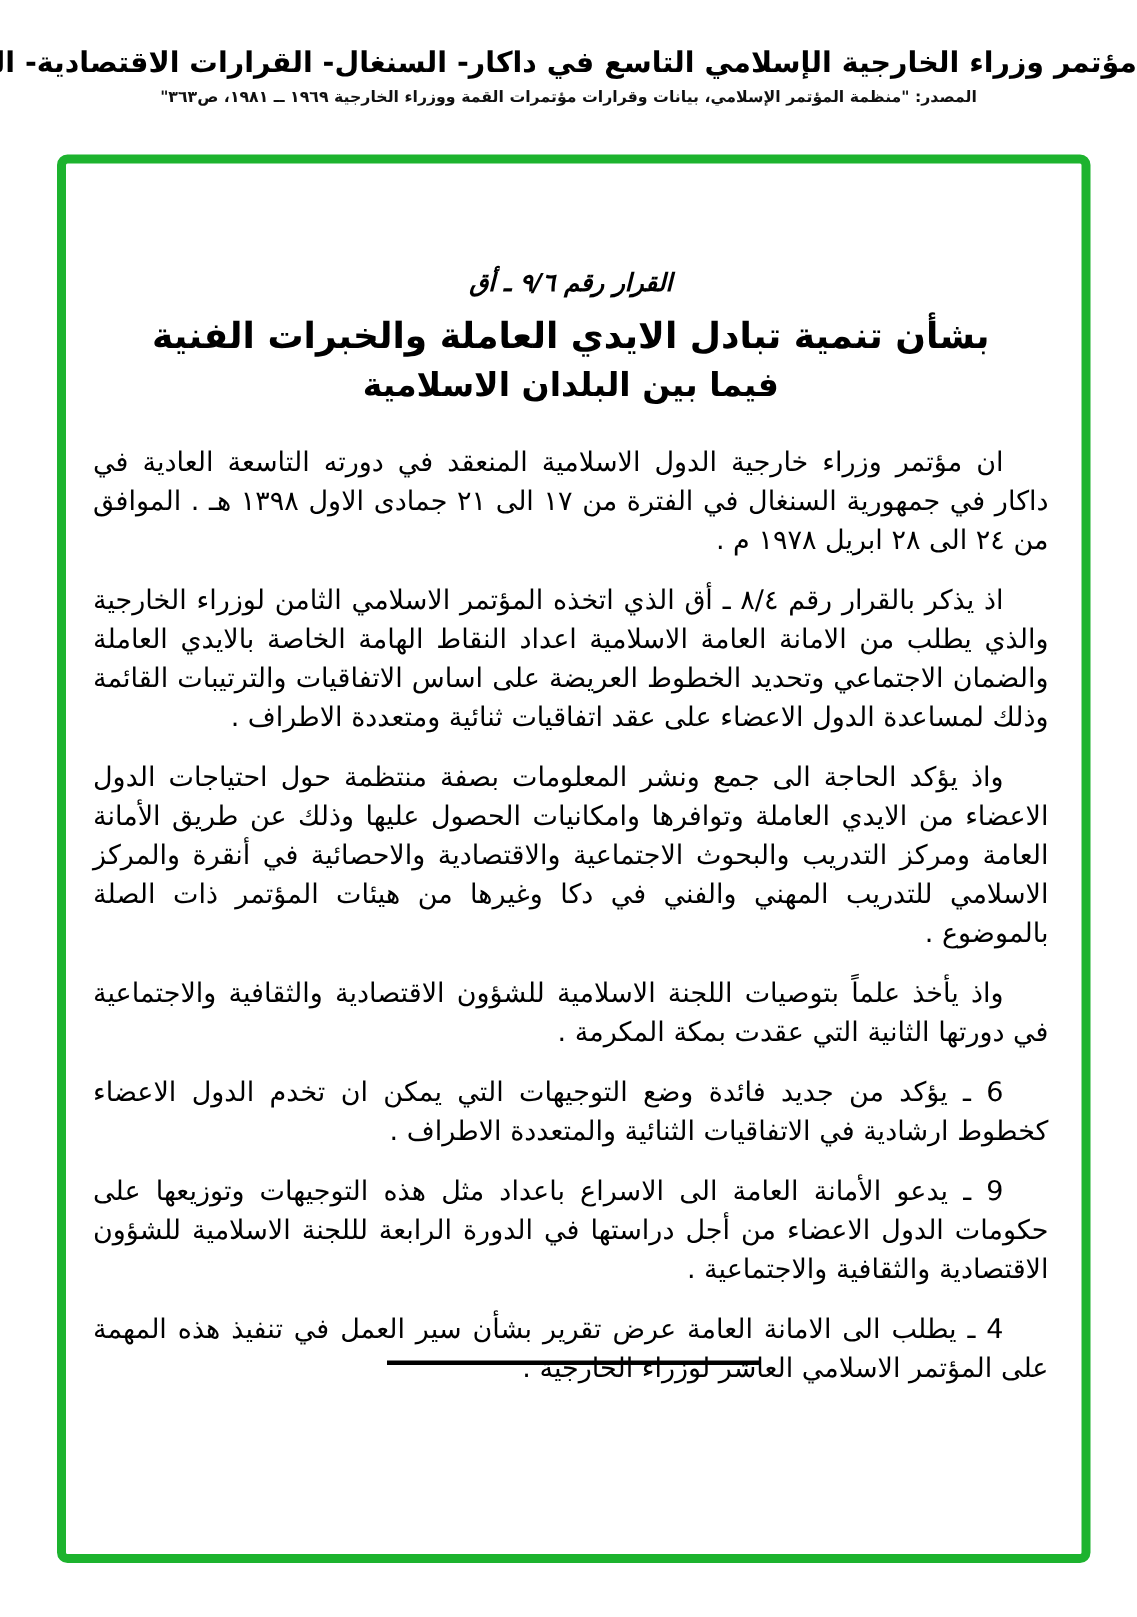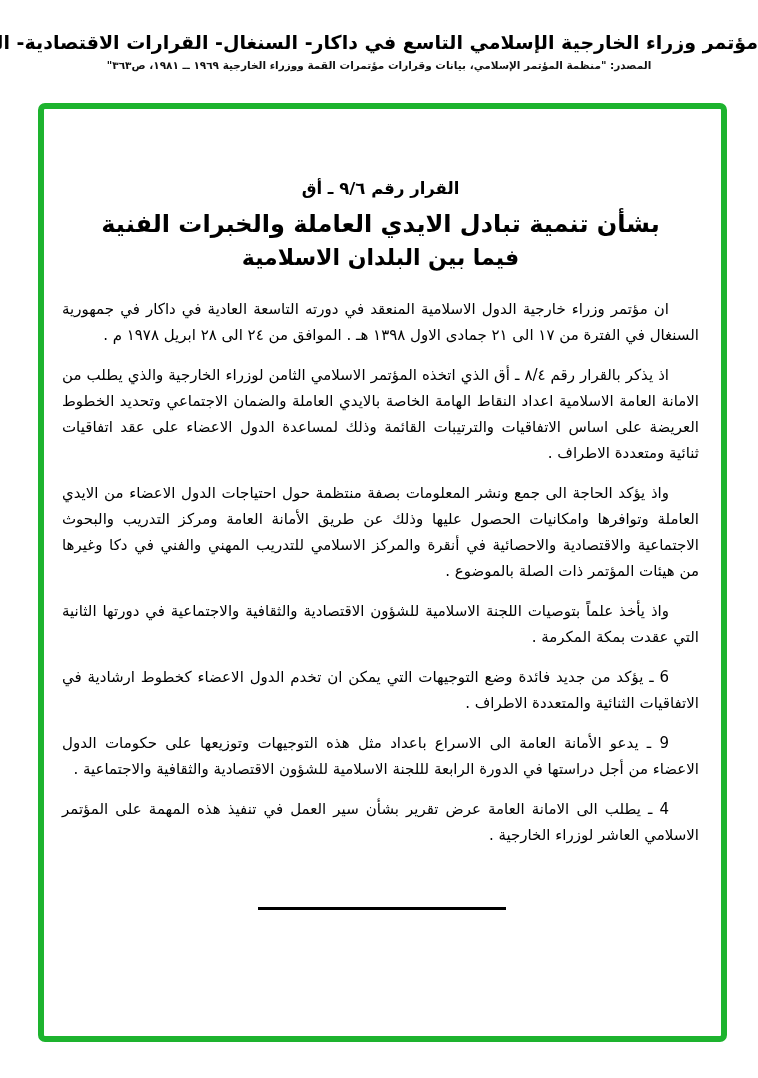--- a/index.html
+++ b/index.html
@@ -43,32 +43,33 @@
     top: 70px;
     right: 22px;
     left: 18px;
     direction: rtl;
   }
   .title-block { text-align: center; margin-bottom: 26px; }
   .title-line1 {
     font-size: 16.5px;
     font-weight: bold;
     margin-bottom: 12px;
+    font-style: italic;
   }
   .title-line2 {
     font-size: 24px;
     font-weight: bold;
     margin-bottom: 7px;
   }
   .title-line3 {
     font-size: 22px;
     font-weight: bold;
   }
   .para {
-    font-size: 15px;
+    font-size: 18px;
     line-height: 26px;
     text-align: justify;
     text-indent: 30px;
     margin: 0 0 14px 0;
   }
   .divider {
     position: absolute;
     left: 258px; top: 907px;
     width: 248px; height: 3px;
     background: #000000;

